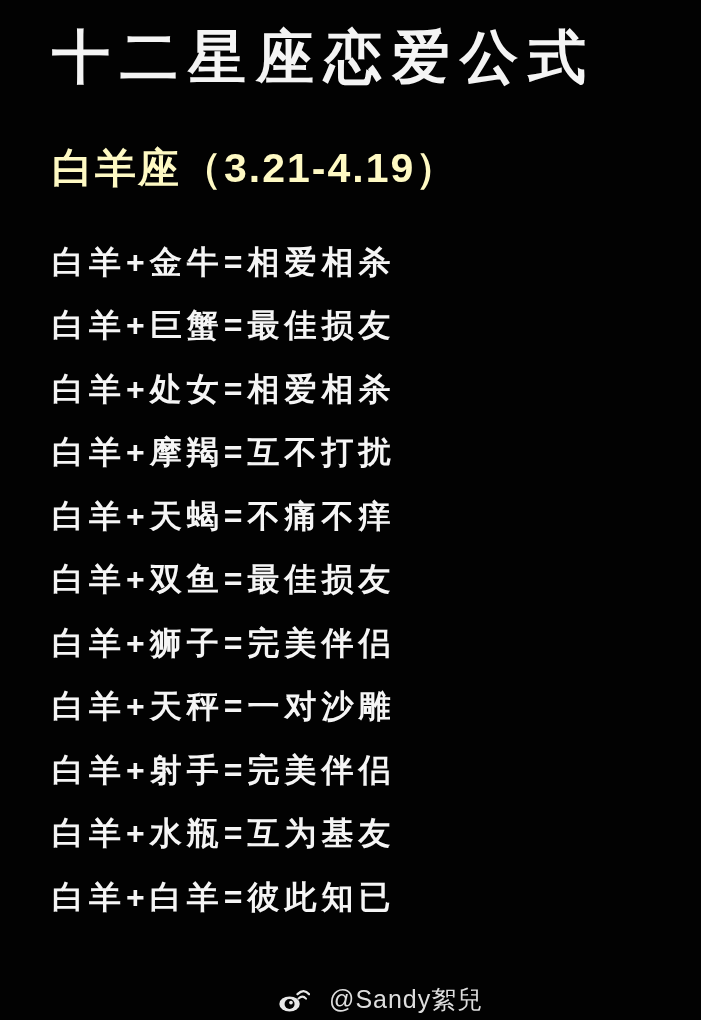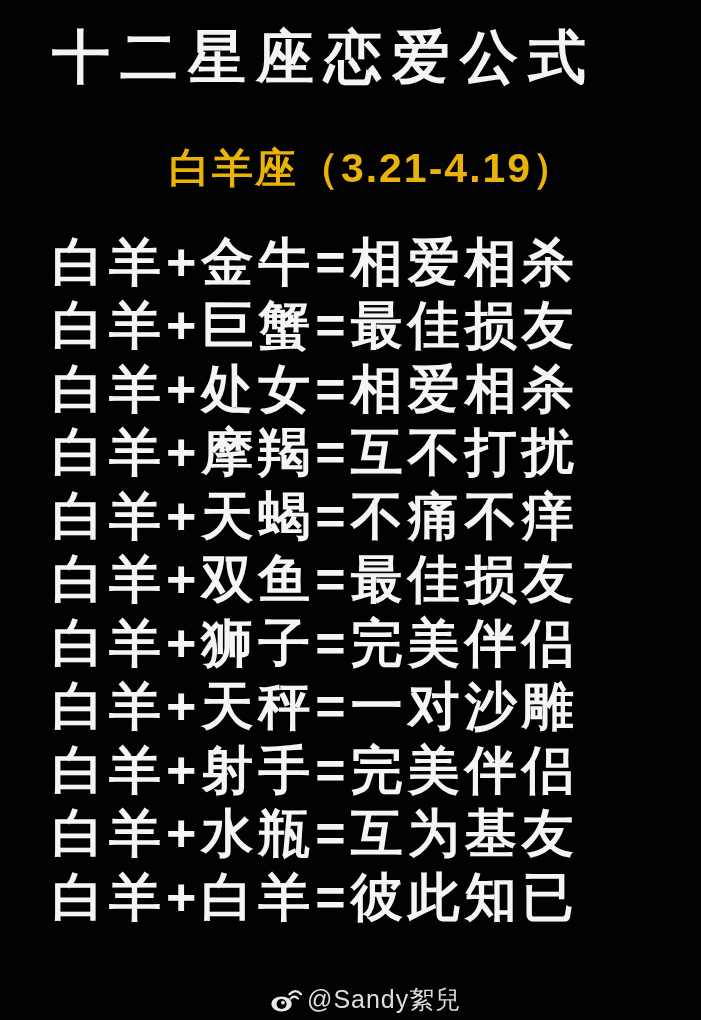--- a/index.html
+++ b/index.html
@@ -31,51 +31,51 @@
     font-size: 41px;
     line-height: 1;
     letter-spacing: 2px;
     white-space: nowrap;
   }
   .formula-list {
     margin-top: 42px;
   }
   .formula-row {
     color: #f5f5f5;
-    font-size: 52px;
+    font-size: 32px;
     line-height: 63.5px;
     letter-spacing: 5px;
     white-space: nowrap;
   }
   .watermark {
     position: absolute;
-    left: 270px;
+    left: 278px;
     bottom: 4px;
     display: flex;
     align-items: center;
-    gap: 5px;
+    gap: 19px;
     color: #dedede;
     font-size: 25px;
     font-weight: 400;
     letter-spacing: 1px;
   }
   .weibo-icon {
     display: inline-block;
     width: 32px;
     height: 27px;
   }
 </style>
 </head>
 <body>
 
 <div class="poster">
 
   <h1 class="title">十二星座恋爱公式</h1>
 
-  <div class="subtitle" style="color: #eab308; text-align: center;">白羊座（3.21-4.19）</div>
+  <div class="subtitle" style="color: #fef9c3;">白羊座（3.21-4.19）</div>
 
   <div class="formula-list">
     <div class="formula-row">白羊+金牛=相爱相杀</div>
     <div class="formula-row">白羊+巨蟹=最佳损友</div>
     <div class="formula-row">白羊+处女=相爱相杀</div>
     <div class="formula-row">白羊+摩羯=互不打扰</div>
     <div class="formula-row">白羊+天蝎=不痛不痒</div>
     <div class="formula-row">白羊+双鱼=最佳损友</div>
     <div class="formula-row">白羊+狮子=完美伴侣</div>
     <div class="formula-row">白羊+天秤=一对沙雕</div>

